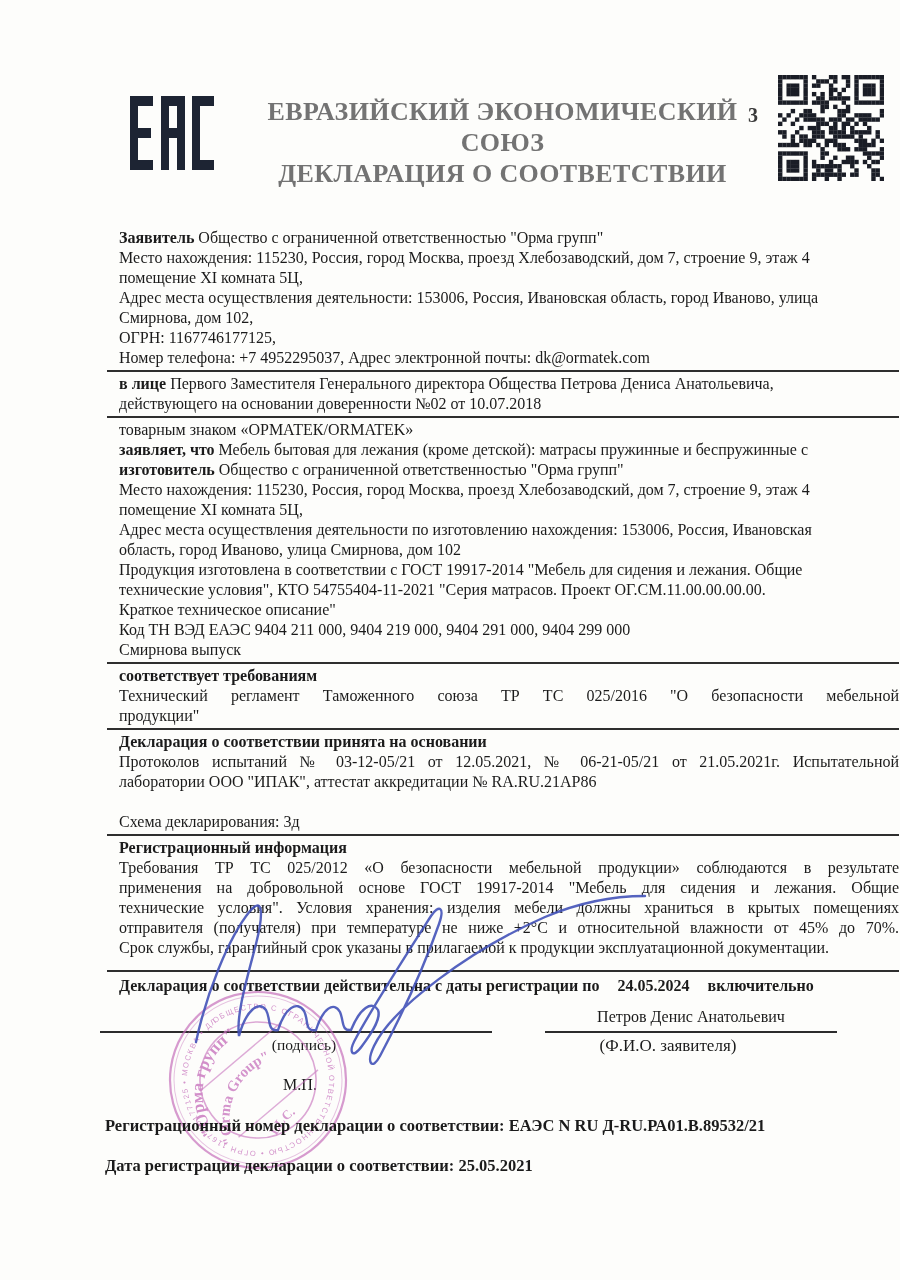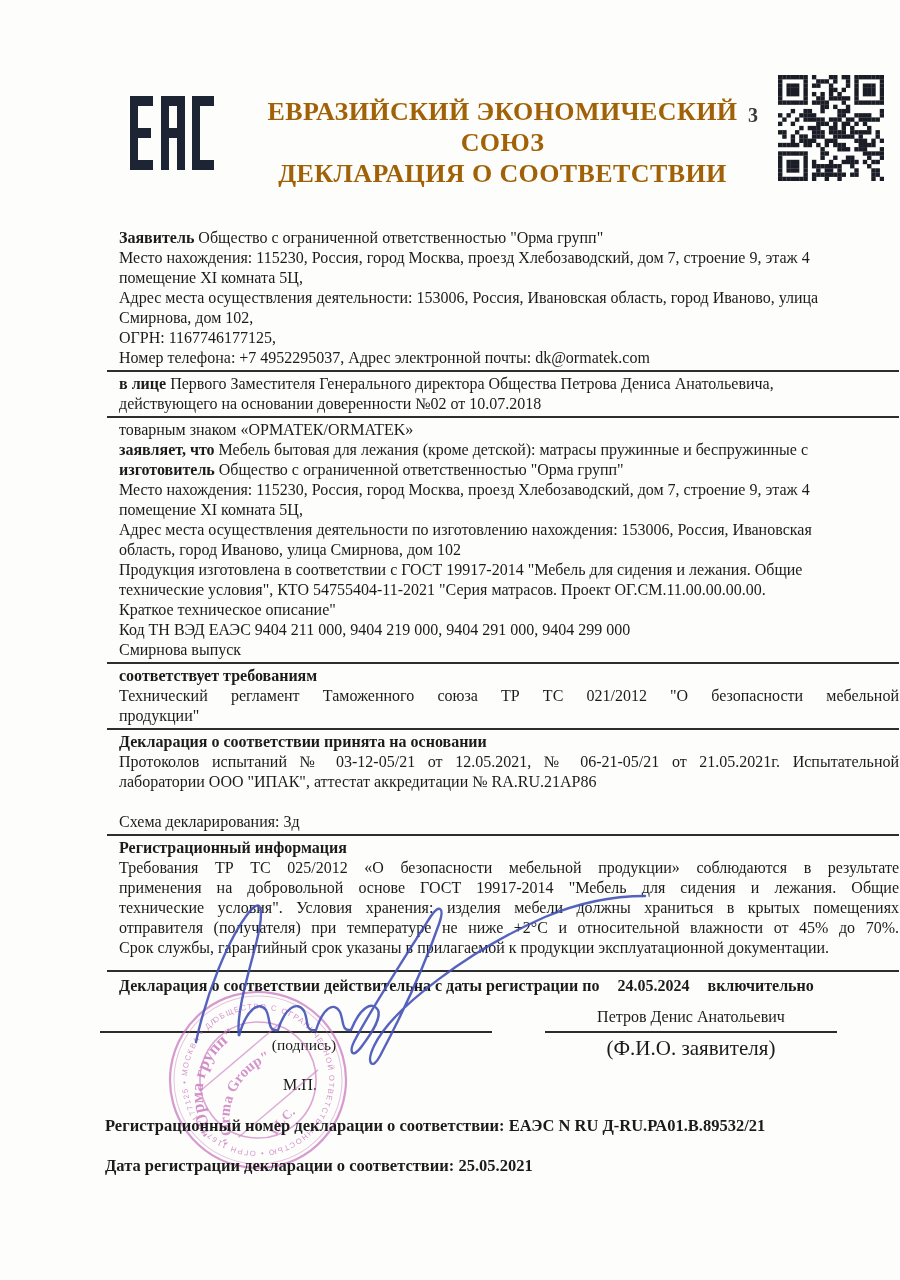--- a/index.html
+++ b/index.html
@@ -2,40 +2,40 @@
 <html><head>
 <meta charset="utf-8">
 <style>
   html,body{margin:0;padding:0;background:#e8e8e8;}
   .page{position:relative;width:900px;height:1280px;margin:0 auto;background:#fdfdfb;
         font-family:"Liberation Serif","DejaVu Serif",serif;color:#1b1b1b;overflow:hidden;
         box-shadow:0 0 6px rgba(0,0,0,.25);}
   
   .eac-logo{position:absolute;left:130px;top:96px;width:84px;height:74px;}
   .titles{position:absolute;left:230px;top:96px;width:545px;text-align:center;
-          font-weight:bold;font-size:26px;line-height:31px;letter-spacing:.4px;color:#a16207;}
+          font-weight:bold;font-size:26px;line-height:31px;letter-spacing:.4px;color:#737373;}
   .qr-box{position:absolute;left:778px;top:75px;width:106px;height:106px;}
   .qr-side-mark{position:absolute;left:748px;top:104px;font-size:20px;font-weight:bold;color:#3a3a3a;}
   
   .doc-body{position:absolute;left:119px;top:228px;width:780px;font-size:16px;line-height:20px;}
   .line{white-space:nowrap;min-height:20px;}
   .line.j{white-space:normal;text-align:justify;text-align-last:justify;}
   .line .lead{font-weight:bold;}
   .line.blank{height:20px;}
   .rule{border:0;border-top:2px solid #2e2e2e;margin:2px 0 2px -12px;width:792px;height:0;}
   .rule.validity-rule{margin-top:12px;border-top-width:2px;}
   .validity{font-weight:bold;margin-top:4px;}
   .validity .date{margin-left:18px;}
   .validity .suffix{margin-left:18px;}
   
   .sig-line-left{position:absolute;left:100px;top:1031px;width:392px;border-top:2px solid #2c2c2c;}
   .sig-caption{position:absolute;left:108px;top:1036px;width:392px;text-align:center;font-size:15.5px;}
   .fio-name{position:absolute;left:545px;top:1008px;width:292px;text-align:center;font-size:16px;}
   .sig-line-right{position:absolute;left:545px;top:1031px;width:292px;border-top:2px solid #2c2c2c;}
-  .fio-caption{position:absolute;left:545px;top:1036px;width:292px;text-align:center;font-size:21px;}
+  .fio-caption{position:absolute;left:522px;top:1036px;width:292px;text-align:center;font-size:17px;}
   .mp{position:absolute;left:240px;top:1076px;width:120px;text-align:center;font-size:16px;}
   .overlay{position:absolute;left:0;top:0;width:900px;height:1280px;pointer-events:none;}
   .stamp-svg{position:absolute;left:166px;top:988px;width:184px;height:184px;pointer-events:none;opacity:.8;}
   
   .footer-reg{position:absolute;left:105px;top:1116px;width:780px;font-size:16.5px;font-weight:bold;}
   .footer-date{position:absolute;left:105px;top:1156px;width:780px;font-size:16.5px;font-weight:bold;}
 </style>
 </head>
 <body>
 
@@ -407,21 +407,21 @@
       <div class="line"><span>помещение XI комната 5Ц,</span></div>
       <div class="line"><span>Адрес места осуществления деятельности по изготовлению нахождения: 153006, Россия, Ивановская</span></div>
       <div class="line"><span>область, город Иваново, улица Смирнова, дом 102</span></div>
       <div class="line"><span>Продукция изготовлена в соответствии с ГОСТ 19917-2014 "Мебель для сидения и лежания. Общие</span></div>
       <div class="line"><span>технические условия", КТО 54755404-11-2021 "Серия матрасов. Проект ОГ.СМ.11.00.00.00.00.</span></div>
       <div class="line"><span>Краткое техническое описание"</span></div>
       <div class="line"><span>Код ТН ВЭД ЕАЭС 9404 211 000, 9404 219 000, 9404 291 000, 9404 299 000</span></div>
       <div class="line"><span>Смирнова выпуск</span></div>
       <div class="rule"></div>
       <div class="line"><span class="lead">соответствует требованиям</span></div>
-      <div class="line j"><span>Технический регламент Таможенного союза ТР ТС 021/2012 "О безопасности мебельной</span></div>
+      <div class="line j"><span>Технический регламент Таможенного союза ТР ТС 025/2016 "О безопасности мебельной</span></div>
       <div class="line"><span>продукции"</span></div>
       <div class="rule"></div>
       <div class="line"><span class="lead">Декларация о соответствии принята на основании</span></div>
       <div class="line j"><span>Протоколов испытаний № 03-12-05/21 от 12.05.2021, № 06-21-05/21 от 21.05.2021г. Испытательной</span></div>
       <div class="line"><span>лаборатории ООО "ИПАК", аттестат аккредитации № RA.RU.21АР86</span></div>
       <div class="line blank"></div>
       <div class="line"><span>Схема декларирования: 3д</span></div>
       <div class="rule"></div>
       <div class="line"><span class="lead">Регистрационный информация</span></div>
       <div class="line j"><span>Требования ТР ТС 025/2012 «О безопасности мебельной продукции» соблюдаются в результате</span></div>

